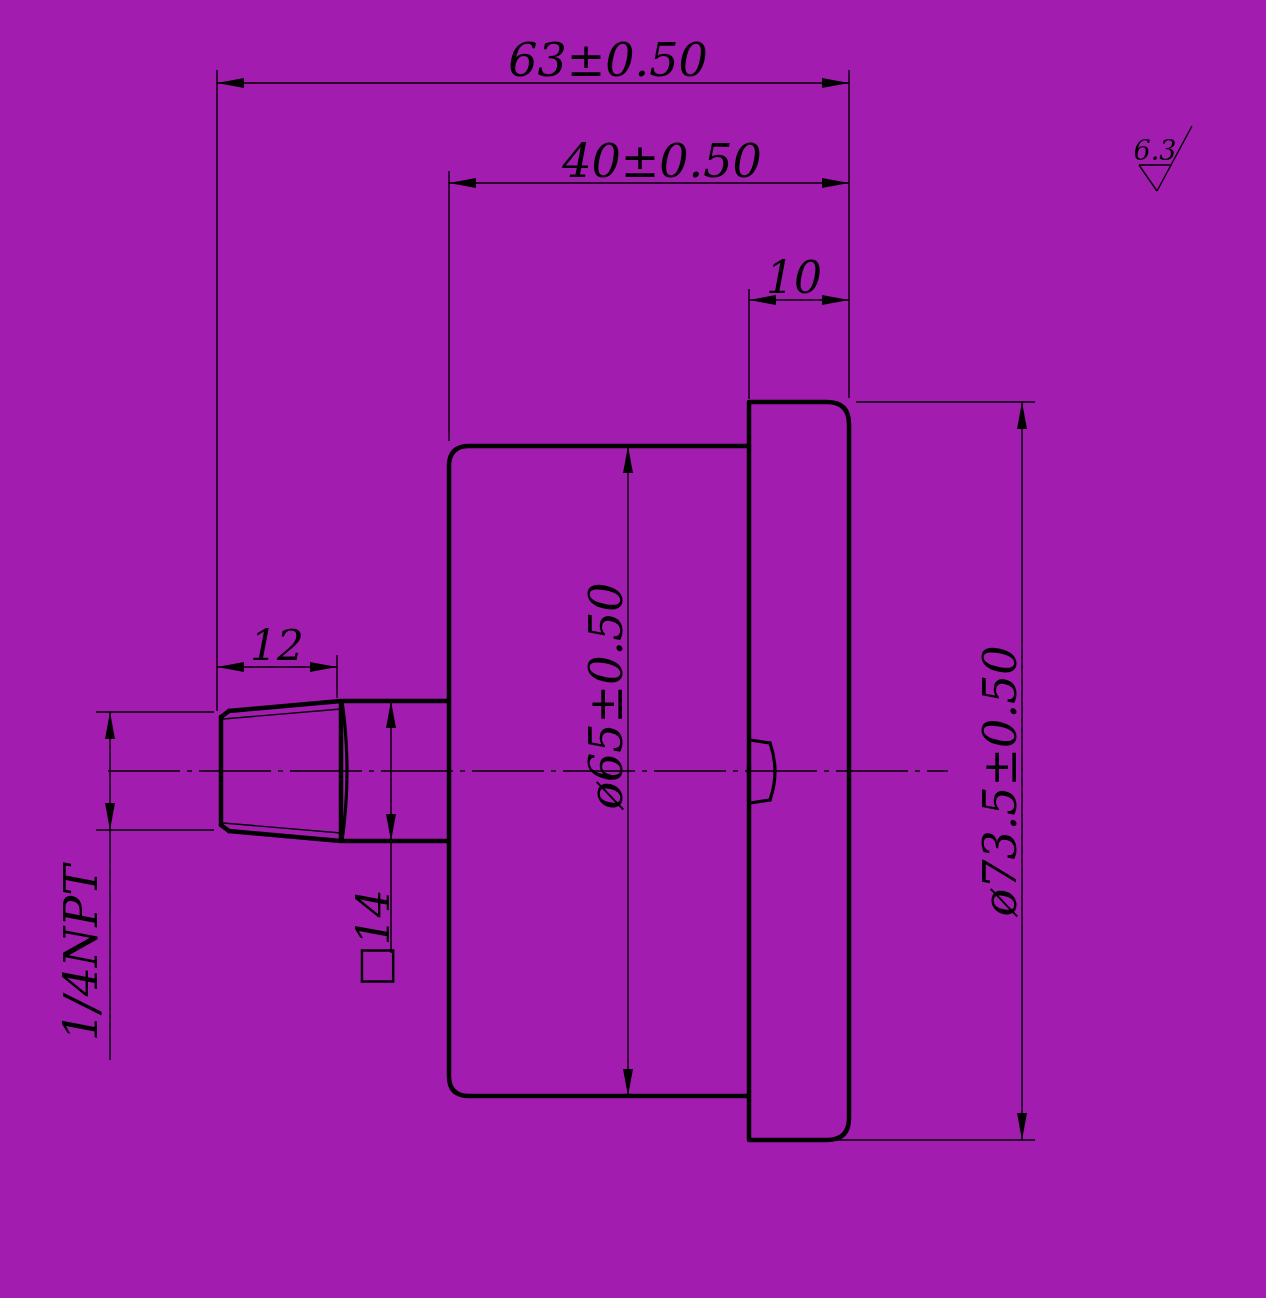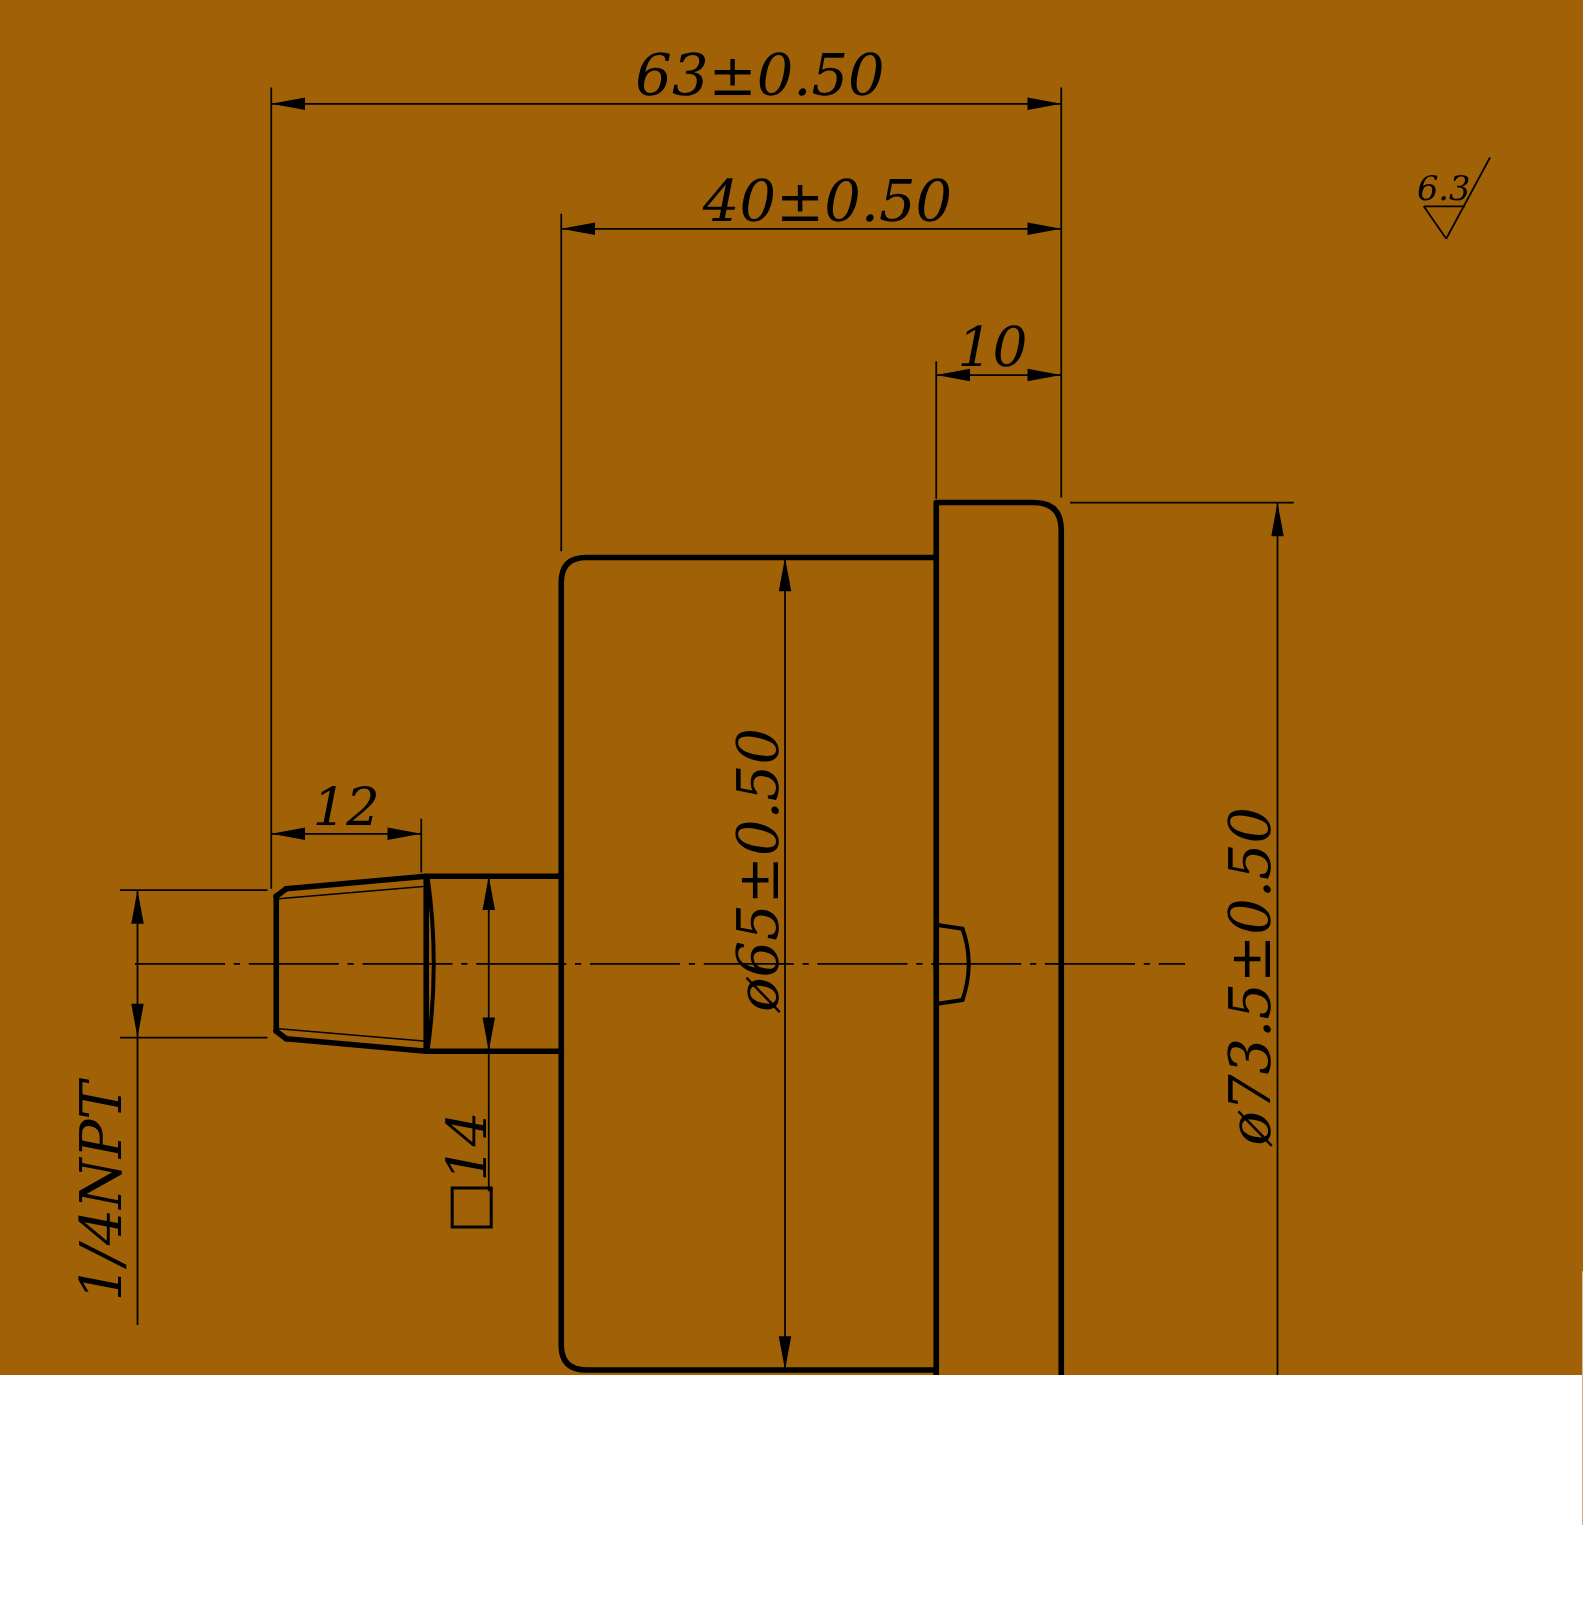--- a/index.html
+++ b/index.html
@@ -3,22 +3,22 @@
 <meta charset="utf-8">
 <style>
   html, body {
     margin: 0;
     padding: 0;
     background: #ffffff;
   }
   .canvas {
     position: relative;
     width: 1266px;
-    height: 1100px;
-    background: #a16207;
+    height: 1298px;
+    background: #a21caf;
     overflow: hidden;
   }
   svg { display: block; }
   .outline {
     fill: none;
     stroke: #000000;
     stroke-width: 4.5;
     stroke-linecap: round;
     stroke-linejoin: round;
   }

